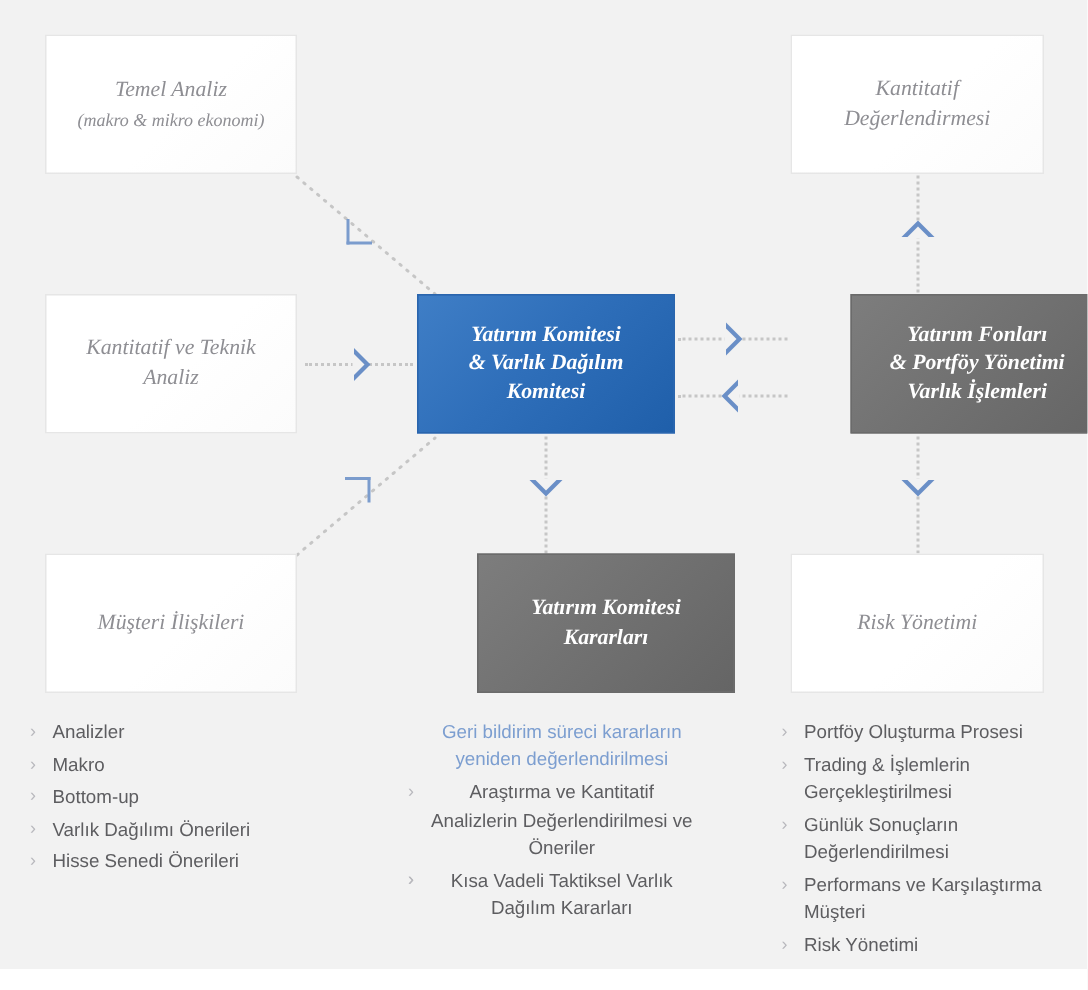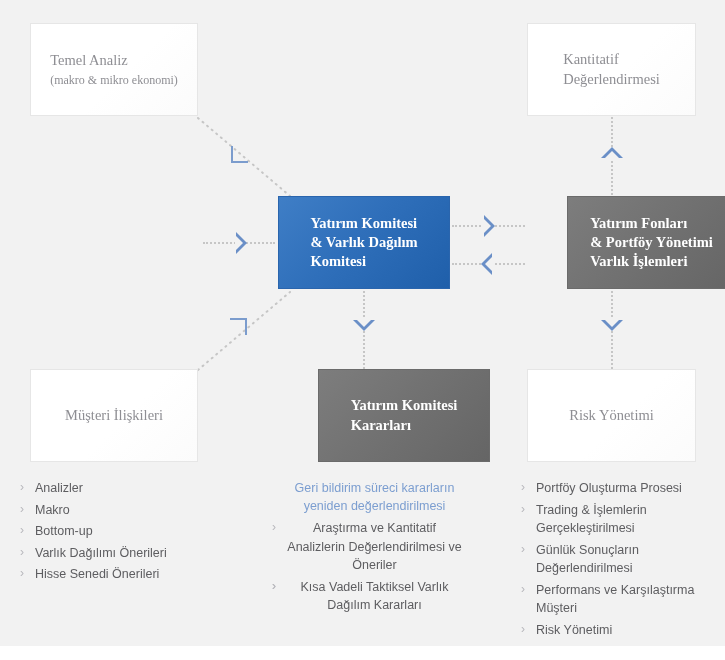--- a/index.html
+++ b/index.html
@@ -26,22 +26,23 @@
     background: #ffffff;
   }
 
   
   .box {
     position: absolute;
     box-sizing: border-box;
     display: flex;
     align-items: center;
     justify-content: center;
-    text-align: left;
+    text-align: center;
     line-height: 1.32;
+    font-style: italic;
   }
   .box .box-text { display: block; padding: 0 10px; }
 
   .box-plain {
     background: #fefefe;
     border: 1px solid #e6e6e6;
     color: #8e8e93;
     font-family: "Liberation Serif", serif;
     font-size: 14.5px;
     background-image: linear-gradient(135deg, #ffffff 0%, #ffffff 55%, #fbfbfb 100%);
@@ -215,20 +216,26 @@
     </span>
   </div>
 
   <div class="box box-plain" style="left:527px; top:23px; width:169px; height:93px;">
     <span class="box-text">
       <span>Kantitatif</span><br>
       <span>Değerlendirmesi</span>
     </span>
   </div>
 
+  <div class="box box-plain" style="left:30px; top:196px; width:168px; height:93px;">
+    <span class="box-text">
+      <span>Kantitatif ve Teknik</span><br>
+      <span>Analiz</span>
+    </span>
+  </div>
 
   <div class="box box-blue" style="left:278px; top:196px; width:172px; height:93px;">
     <span class="box-text">
       <span>Yatırım Komitesi</span><br>
       <span>&amp; Varlık Dağılım</span><br>
       <span>Komitesi</span>
     </span>
   </div>
 
   <div class="box box-gray" style="left:527px; top:196px; width:169px; height:93px;">

